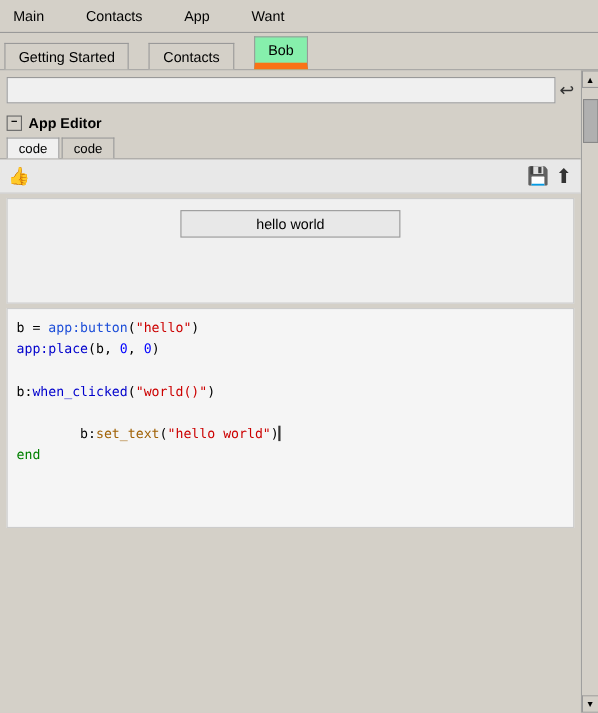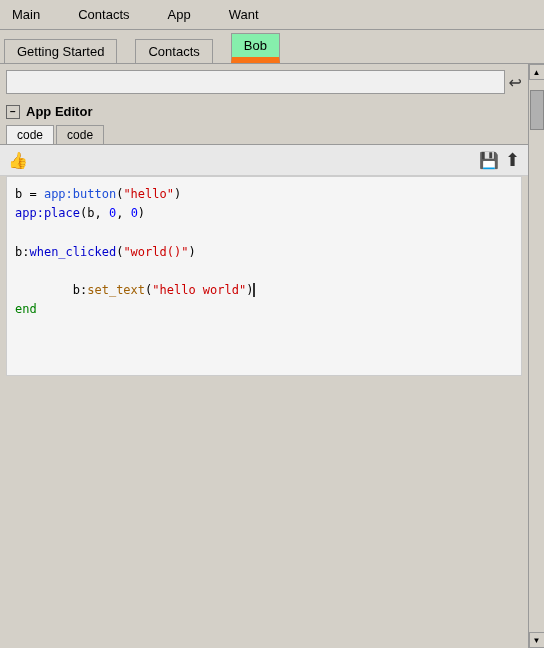--- a/index.html
+++ b/index.html
@@ -288,20 +288,23 @@
     <div class="editor-toolbar">
       <div class="toolbar-left">
         <button class="toolbar-btn" title="thumbs up">👍</button>
       </div>
       <div class="toolbar-right">
         <button class="toolbar-btn" title="save">💾</button>
         <button class="toolbar-btn" title="export" style="font-size:18px">⬆</button>
       </div>
     </div>
 
+    <div class="preview-area">
+      <button class="preview-button">hello world</button>
+    </div>
 
     <div class="code-editor">
       <div class="code-line"><span class="plain">b = </span><span class="fn" style="color: #1d4ed8;">app:button</span><span class="plain">(</span><span class="str" style="color: rgb(204, 0, 0);">"hello"</span><span class="plain">)</span></div>
       <div class="code-line"><span class="fn" style="color: rgb(0, 0, 204);">app:place</span><span class="plain">(b, </span><span class="num" style="color: blue;">0</span><span class="plain">, </span><span class="num" style="color: blue;">0</span><span class="plain">)</span></div>
       <div class="code-line">&nbsp;</div>
       <div class="code-line"><span class="plain">b:</span><span class="fn" style="color: rgb(0, 0, 204);">when_clicked</span><span class="plain">(</span><span class="str" style="color: rgb(204, 0, 0);">"world()"</span><span class="plain">)</span></div>
       <div class="code-line">&nbsp;</div>
       <div class="code-line"><span class="plain">&nbsp;&nbsp;&nbsp;&nbsp;&nbsp;&nbsp;&nbsp;&nbsp;b:</span><span class="fn" style="color: #a16207;">set_text</span><span class="plain">(</span><span class="str" style="color: rgb(204, 0, 0);">"hello world"</span><span class="plain">)</span><span style="border-left:2px solid #333;">&nbsp;</span></div>
       <div class="code-line"><span class="kw" style="color: green;">end</span></div>
     </div>

